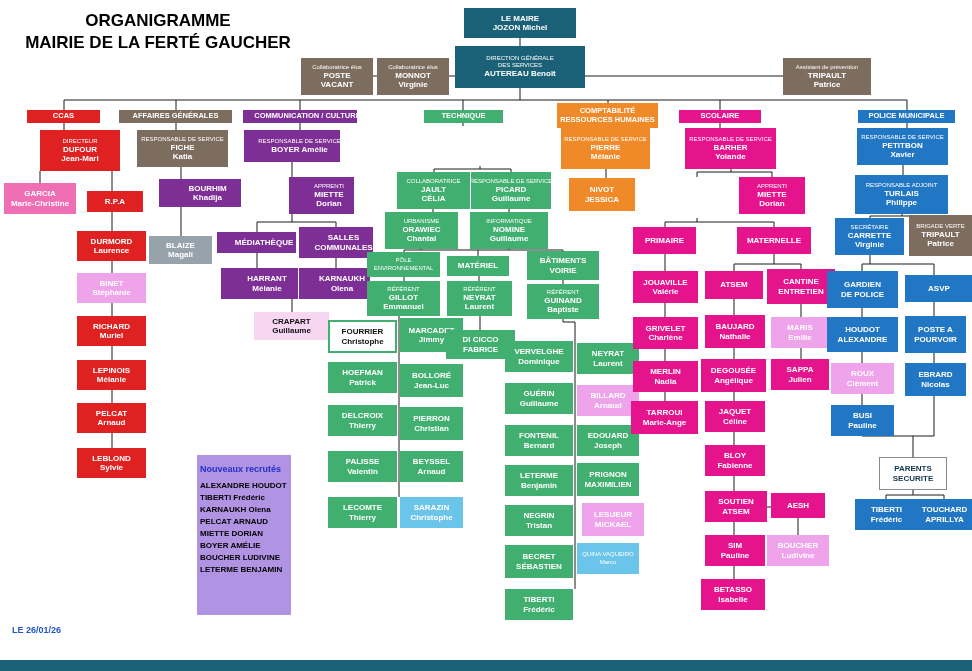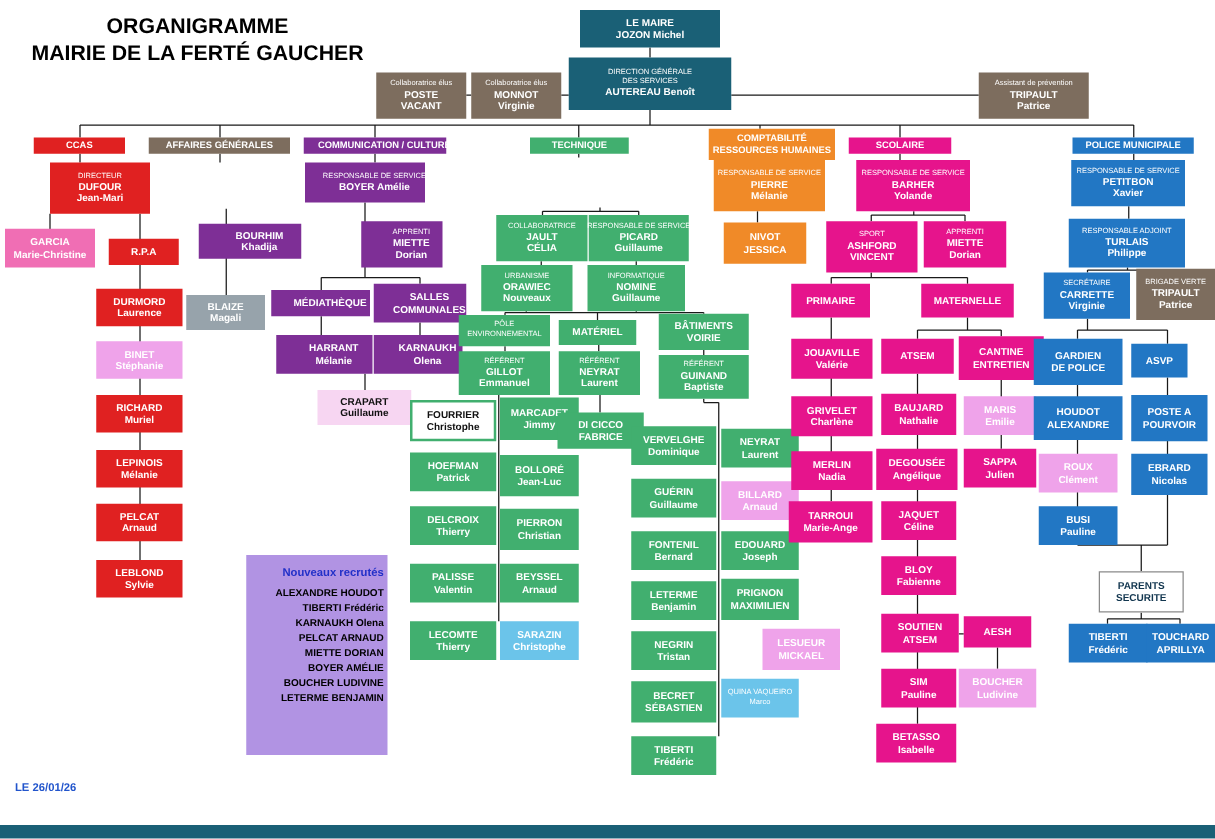--- a/index.html
+++ b/index.html
@@ -13,30 +13,30 @@
   .hdr{font-size:7.5px;}
   .teal{background:#1A6076;justify-content:center;}
   .brown{background:#7D6D5E;}
   .red{background:#E02121;}
   .pink{background:#F06EB4;}
   .lightpink{background:#EFA3EA;}
   .palepink{background:#F7D6F2;color:#111;}
   .purple{background:#7E2F96;padding-left:16px;}
   .gray{background:#97A3AB;}
   .green{background:#41AF6F;}
-  .orange{background:#F08A28;margin-left:10px;}
+  .orange{background:#F08A28;}
   .magenta{background:#E6148C;}
   .blue{background:#2277C4;}
   .lightblue{background:#6BC4EA;}
   .whitebox{background:#ffffff;color:#12364f;border:1px solid #8a8a8a;}
   .fourrierbox{background:#ffffff;color:#111;border:2px solid #41AF6F;}
   .title{position:absolute;left:6px;top:10px;width:304px;text-align:center;color:#000;
     font-size:17px;font-weight:700;line-height:1.3;}
-  .legend{position:absolute;left:197px;top:444px;width:113px;height:160px;background:#B193E3;
-    box-sizing:border-box;padding:9px 3px 3px;text-align:right;}
+  .legend{position:absolute;left:197px;top:455px;width:94px;height:160px;background:#B193E3;
+    box-sizing:border-box;padding:9px 3px 3px;text-align:left;}
   .legend-title{color:#2230C8;font-size:9px;font-weight:700;margin-bottom:7px;}
   .legend-items div{color:#000;font-size:8px;font-weight:700;margin:3px 0;white-space:nowrap;}
   .date{position:absolute;left:12px;top:625px;color:#2255CC;font-size:9px;font-weight:700;}
   .bottom-bar{position:absolute;left:0;top:660px;width:972px;height:11px;background:#1A6076;}
 </style>
 </head>
 <body>
 
 <div class="canvas">
 
@@ -127,20 +127,25 @@
     </div>
   <div class="node red" style="left:77px;top:403px;width:69px;height:30px">
       <div class="ln">PELCAT</div>
       <div class="ln">Arnaud</div>
     </div>
   <div class="node red" style="left:77px;top:448px;width:69px;height:30px">
       <div class="ln">LEBLOND</div>
       <div class="ln">Sylvie</div>
     </div>
 
+  <div class="node brown" style="left:137px;top:130px;width:91px;height:37px">
+      <div class="ln sm">RESPONSABLE DE SERVICE</div>
+      <div class="ln">FICHE</div>
+      <div class="ln">Katia</div>
+    </div>
   <div class="node purple" style="left:159px;top:179px;width:82px;height:28px">
       <div class="ln">BOURHIM</div>
       <div class="ln">Khadija</div>
     </div>
   <div class="node gray" style="left:149px;top:236px;width:63px;height:28px">
       <div class="ln">BLAIZE</div>
       <div class="ln">Magali</div>
     </div>
 
   <div class="node purple" style="left:244px;top:130px;width:96px;height:32px">
@@ -178,21 +183,21 @@
       <div class="ln">CÉLIA</div>
     </div>
   <div class="node green" style="left:471px;top:172px;width:80px;height:37px">
       <div class="ln sm">RESPONSABLE DE SERVICE</div>
       <div class="ln">PICARD</div>
       <div class="ln">Guillaume</div>
     </div>
   <div class="node green" style="left:385px;top:212px;width:73px;height:37px">
       <div class="ln sm">URBANISME</div>
       <div class="ln">ORAWIEC</div>
-      <div class="ln">Nouveaux</div>
+      <div class="ln">Chantal</div>
     </div>
   <div class="node green" style="left:470px;top:212px;width:78px;height:37px">
       <div class="ln sm">INFORMATIQUE</div>
       <div class="ln">NOMINE</div>
       <div class="ln">Guillaume</div>
     </div>
   <div class="node green" style="left:367px;top:252px;width:73px;height:25px">
       <div class="ln sm">PÔLE</div>
       <div class="ln sm">ENVIRONNEMENTAL</div>
     </div>
@@ -291,21 +296,21 @@
       <div class="ln">Benjamin</div>
     </div>
   <div class="node green" style="left:577px;top:463px;width:62px;height:33px">
       <div class="ln">PRIGNON</div>
       <div class="ln">MAXIMILIEN</div>
     </div>
   <div class="node green" style="left:505px;top:505px;width:68px;height:31px">
       <div class="ln">NEGRIN</div>
       <div class="ln">Tristan</div>
     </div>
-  <div class="node lightpink" style="left:610px;top:503px;width:62px;height:33px">
+  <div class="node lightpink" style="left:582px;top:503px;width:62px;height:33px">
       <div class="ln">LESUEUR</div>
       <div class="ln">MICKAEL</div>
     </div>
   <div class="node green" style="left:505px;top:545px;width:68px;height:33px">
       <div class="ln">BECRET</div>
       <div class="ln">SÉBASTIEN</div>
     </div>
   <div class="node lightblue" style="left:577px;top:543px;width:62px;height:31px">
       <div class="ln sm">QUINA VAQUEIRO</div>
       <div class="ln sm">Marco</div>
@@ -322,25 +327,20 @@
     </div>
   <div class="node orange" style="left:569px;top:178px;width:66px;height:33px">
       <div class="ln">NIVOT</div>
       <div class="ln">JESSICA</div>
     </div>
 
   <div class="node magenta" style="left:685px;top:128px;width:91px;height:41px">
       <div class="ln sm">RESPONSABLE DE SERVICE</div>
       <div class="ln">BARHER</div>
       <div class="ln">Yolande</div>
-    </div>
-  <div class="node magenta" style="left:661px;top:177px;width:73px;height:41px">
-      <div class="ln sm">SPORT</div>
-      <div class="ln">ASHFORD</div>
-      <div class="ln">VINCENT</div>
     </div>
   <div class="node magenta" style="left:739px;top:177px;width:66px;height:37px">
       <div class="ln sm">APPRENTI</div>
       <div class="ln">MIETTE</div>
       <div class="ln">Dorian</div>
     </div>
   <div class="node magenta" style="left:633px;top:227px;width:63px;height:27px">
       <div class="ln">PRIMAIRE</div>
     </div>
   <div class="node magenta" style="left:737px;top:227px;width:74px;height:27px">
@@ -430,21 +430,21 @@
     </div>
   <div class="node brown" style="left:909px;top:215px;width:63px;height:41px">
       <div class="ln sm">BRIGADE VERTE</div>
       <div class="ln">TRIPAULT</div>
       <div class="ln">Patrice</div>
     </div>
   <div class="node blue" style="left:827px;top:271px;width:71px;height:37px">
       <div class="ln">GARDIEN</div>
       <div class="ln">DE POLICE</div>
     </div>
-  <div class="node blue" style="left:905px;top:275px;width:45px;height:27px">
+  <div class="node blue" style="left:905px;top:275px;width:68px;height:27px">
       <div class="ln">ASVP</div>
     </div>
   <div class="node blue" style="left:827px;top:317px;width:71px;height:35px">
       <div class="ln">HOUDOT</div>
       <div class="ln">ALEXANDRE</div>
     </div>
   <div class="node blue" style="left:905px;top:316px;width:61px;height:37px">
       <div class="ln">POSTE A</div>
       <div class="ln">POURVOIR</div>
     </div>

